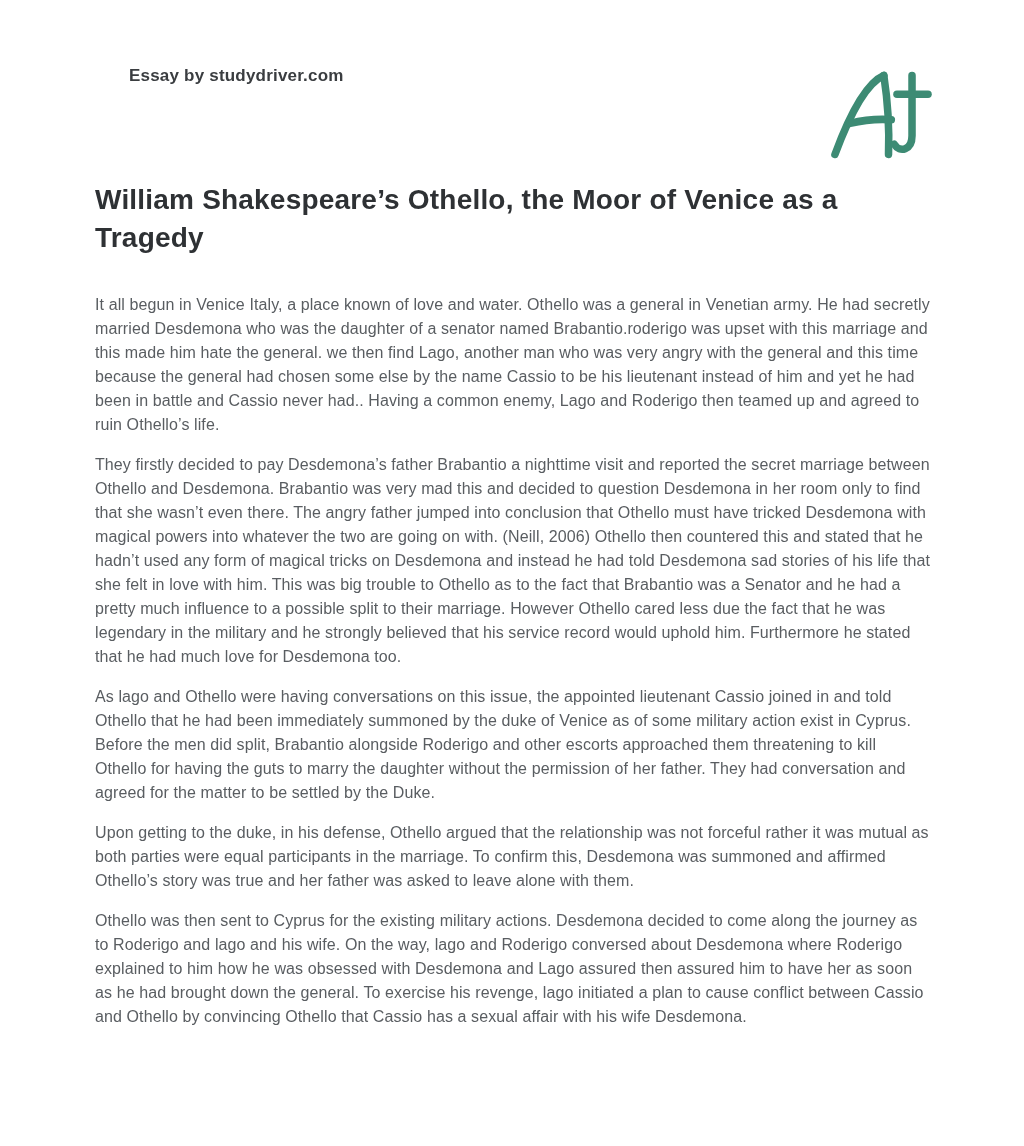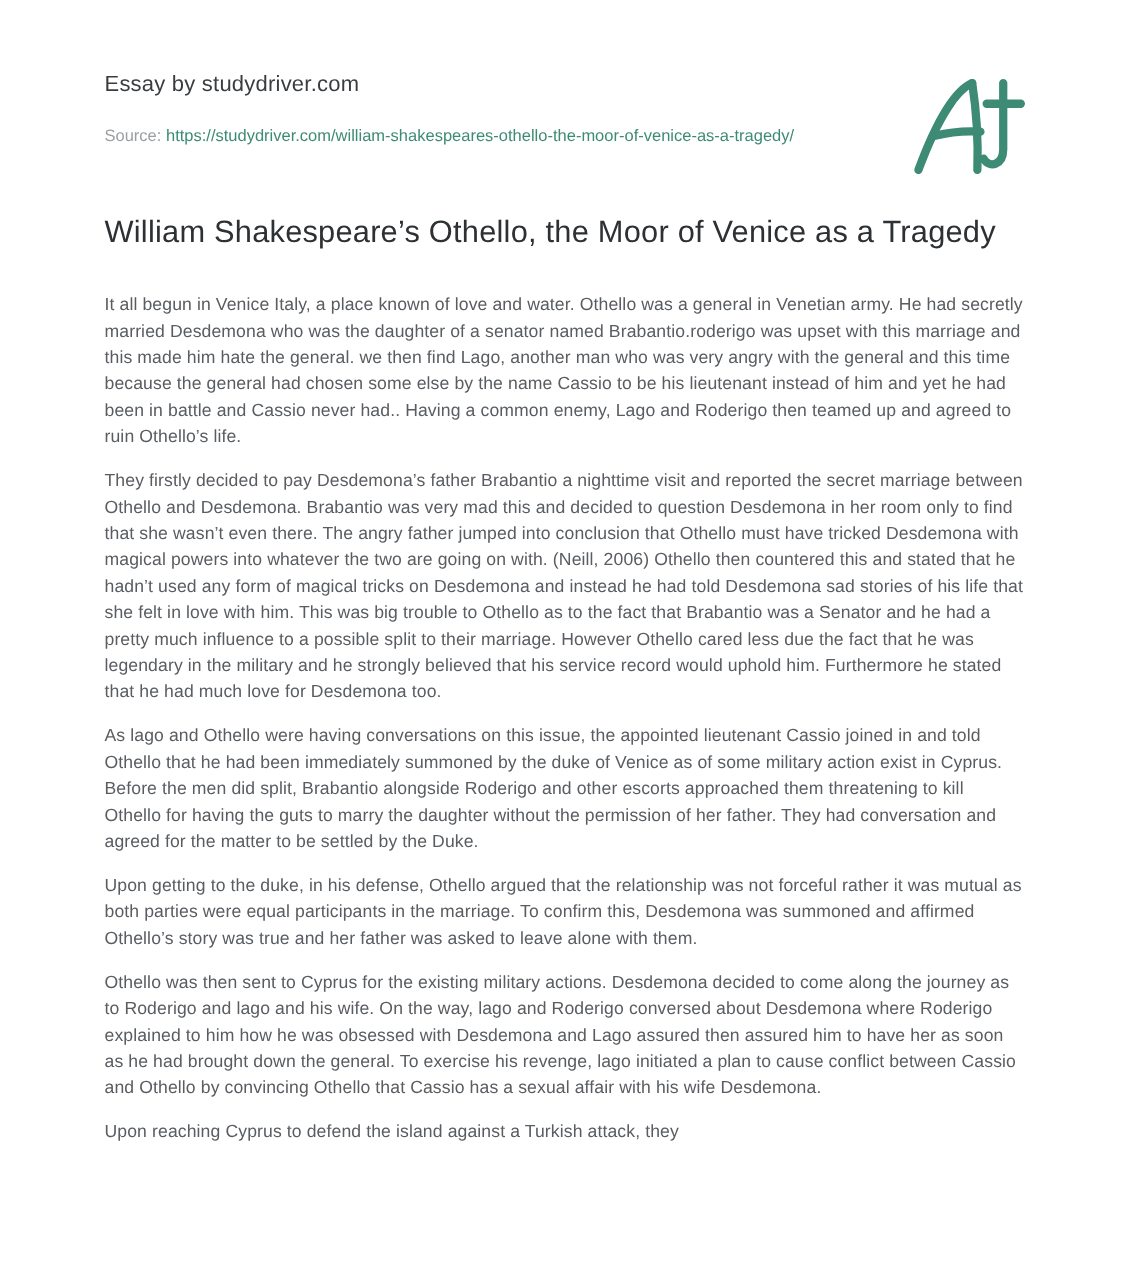--- a/index.html
+++ b/index.html
@@ -10,24 +10,25 @@
     overflow: hidden;
     font-family: "Liberation Sans", "DejaVu Sans", sans-serif;
   }
   .page {
     position: relative;
     width: 1024px;
     height: 1146px;
     padding: 66px 94px 0 95px;
   }
   .header-title {
-    font-size: 20px;
-    font-weight: 400;
+    font-size: 17px;
+    font-weight: 700;
     color: #3a3d40;
     letter-spacing: 0.2px;
+    margin-left: 34px;
   }
   .source-line {
     margin-top: 23px;
     font-size: 15px;
     line-height: 24px;
     color: #9b9fa3;
     max-width: 655px;
     word-break: break-all;
   }
   .source-link {
@@ -36,24 +37,24 @@
     cursor: pointer;
   }
   .logo {
     position: absolute;
     top: 68px;
     right: 88px;
     width: 110px;
     height: 94px;
   }
   .essay-title {
-    margin-top: 56px;
+    margin-top: 95px;
     font-size: 28px;
     line-height: 38px;
-    font-weight: 400;
+    font-weight: 700;
     color: #2e3134;
     letter-spacing: 0.2px;
     max-width: 840px;
   }
   .essay-body {
     margin-top: 36px;
     max-width: 838px;
   }
   .essay-body p {
     font-size: 16px;
@@ -64,21 +65,20 @@
   }
 </style>
 </head>
 <body>
 
 <div class="page">
 
   <header>
     <h2 class="header-title">Essay by studydriver.com</h2>
 
-    <p class="source-line"><span>Source:</span> <a class="source-link">https://studydriver.com/william-shakespeares-othello-the-moor-of-venice-as-a-tragedy/</a></p>
 
     <div class="logo">
       <svg viewBox="0 0 110 100" width="110" height="94" aria-hidden="true">
         <g fill="none" stroke="#3d8b74" stroke-width="8" stroke-linecap="round">
           <path d="M6 92 C26 38, 44 14, 58 8"></path>
           <path d="M58 8 C62 34, 64 64, 63 92"></path>
           <path d="M22 59 C38 55, 52 54, 66 55"></path>
           <path d="M88 8 L88 72 C88 87, 75 91, 69 81"></path>
           <path d="M72 28 L105 28"></path>
         </g>
@@ -88,17 +88,16 @@
 
   <main>
     <h1 class="essay-title">William Shakespeare’s Othello, the Moor of Venice as a Tragedy</h1>
 
     <div class="essay-body">
       <p>It all begun in Venice Italy, a place known of love and water.  Othello was a general in Venetian army. He had secretly married Desdemona who was the daughter of a senator named Brabantio.roderigo was upset with this marriage and this made him hate the general.  we then find Lago, another man who was very angry with the general and this time because  the general had chosen some else by the name Cassio to be his lieutenant instead of him and yet he had been in battle and Cassio never had.. Having a common enemy, Lago and Roderigo then teamed up and agreed to ruin Othello’s life.</p>
       <p>They firstly decided to pay Desdemona’s father Brabantio a nighttime visit and reported the secret marriage between Othello and Desdemona. Brabantio was very mad this and decided to question Desdemona in her room only to find that she wasn’t even there.  The angry father jumped into conclusion that Othello must have tricked Desdemona with magical powers into whatever the two are going on with. (Neill, 2006) Othello then countered this and stated that he hadn’t used any form of magical tricks on Desdemona and instead he had told Desdemona sad stories of his life that she felt in love with him. This was big trouble to Othello as to the fact that Brabantio was a Senator and he had a pretty much influence to a possible split to their marriage. However Othello cared less due the fact that he was legendary in the military and he strongly believed that his service record would uphold him. Furthermore he stated that he had much love for Desdemona too.</p>
       <p>As lago and Othello were having conversations on this issue, the appointed lieutenant Cassio joined in and told Othello that he had been immediately summoned by the duke of Venice as of some military action exist in Cyprus. Before the men did split, Brabantio alongside Roderigo and other escorts approached them threatening to kill Othello for having the guts to marry the daughter without the permission of her father. They had conversation and agreed for the matter to be settled by the Duke.</p>
       <p>Upon getting to the duke, in his defense, Othello argued that the relationship was not forceful rather it was mutual as both parties were equal participants in the marriage. To confirm this, Desdemona was summoned and affirmed Othello’s story was true and her father was asked to leave alone with them.</p>
       <p>Othello was then sent to Cyprus for the existing military actions. Desdemona decided to come along the journey as to Roderigo and lago and his wife. On the way, lago and Roderigo conversed about Desdemona where Roderigo explained to him how he was obsessed with Desdemona and Lago assured then assured him to have her as soon as he had brought down the general. To exercise his revenge, lago initiated a plan to cause conflict between Cassio and Othello by convincing Othello that Cassio has a sexual affair with his wife Desdemona.</p>
-      <p>Upon reaching Cyprus to defend the island against a Turkish attack, they</p>
     </div>
   </main>
 
 </div>
 
 </body></html>

